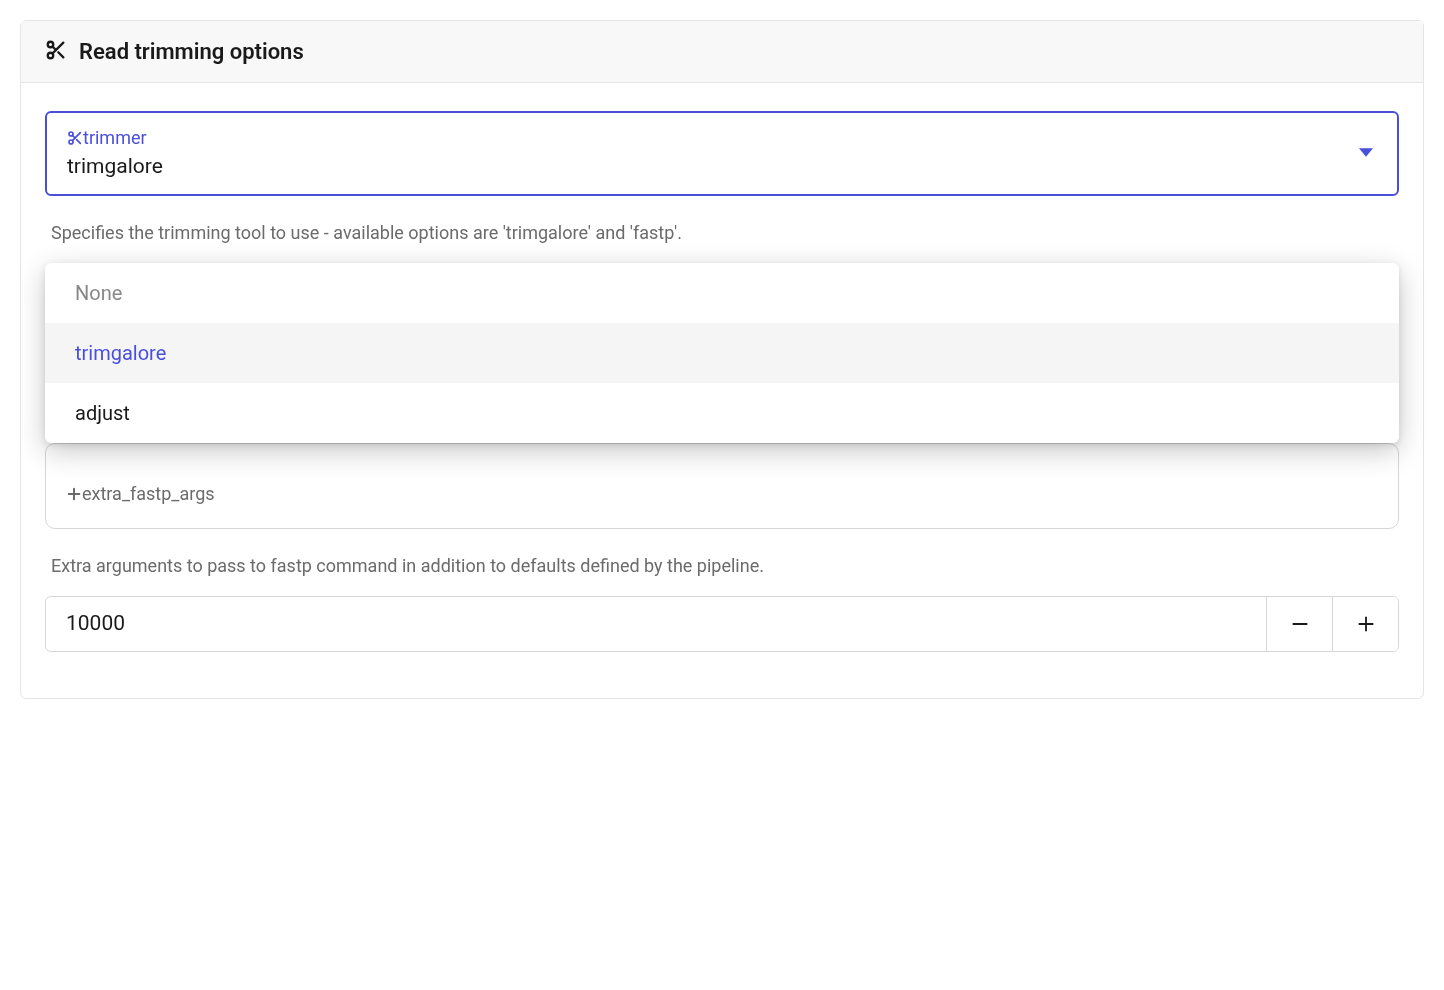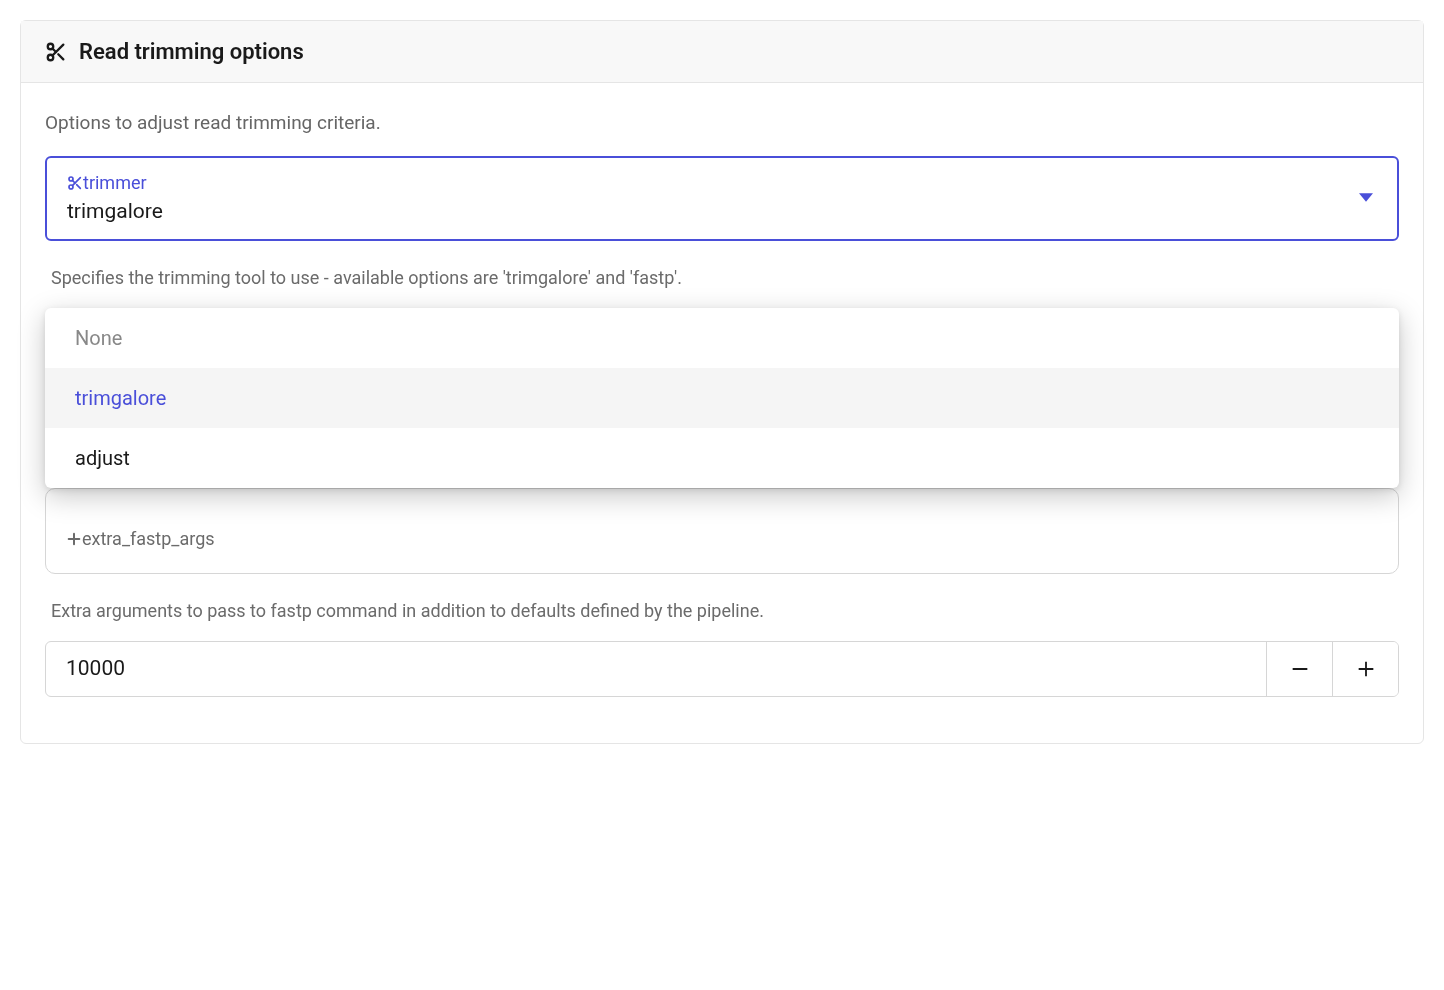--- a/index.html
+++ b/index.html
@@ -13,21 +13,21 @@
       padding: 20px;
     }
     .panel {
       border: 1px solid #e5e5e5;
       border-radius: 6px;
       overflow: visible;
       background: #fff;
     }
     .panel-header {
       display: flex;
-      align-items: center;
+      align-items: flex-start;
       gap: 12px;
       padding: 18px 24px;
       background: #f8f8f8;
       border-bottom: 1px solid #e5e5e5;
     }
     .panel-header-icon {
       display: inline-flex;
       align-items: center;
       justify-content: center;
     }
@@ -156,21 +156,20 @@
         <circle cx="6" cy="18" r="3" stroke="#1a1a1a" stroke-width="2.5"></circle>
         <line x1="20" y1="4" x2="8.12" y2="15.88" stroke="#1a1a1a" stroke-width="2.5" stroke-linecap="round"></line>
         <line x1="14.47" y1="14.48" x2="20" y2="20" stroke="#1a1a1a" stroke-width="2.5" stroke-linecap="round"></line>
         <line x1="8.12" y1="8.12" x2="12" y2="12" stroke="#1a1a1a" stroke-width="2.5" stroke-linecap="round"></line>
       </svg>
     </span>
     <span class="panel-header-title">Read trimming options</span>
   </div>
 
   <div class="panel-body">
-    <p class="section-description">Options to adjust read trimming criteria.</p>
 
     <div class="field-group">
       <div class="field-box active">
         <div class="field-label">
           <span class="field-label-icon">
             <svg width="16" height="16" viewBox="0 0 24 24" fill="none">
               <circle cx="6" cy="6" r="3" stroke="#4a4fd9" stroke-width="2.5"></circle>
               <circle cx="6" cy="18" r="3" stroke="#4a4fd9" stroke-width="2.5"></circle>
               <line x1="20" y1="4" x2="8.12" y2="15.88" stroke="#4a4fd9" stroke-width="2.5" stroke-linecap="round"></line>
               <line x1="14.47" y1="14.48" x2="20" y2="20" stroke="#4a4fd9" stroke-width="2.5" stroke-linecap="round"></line>

